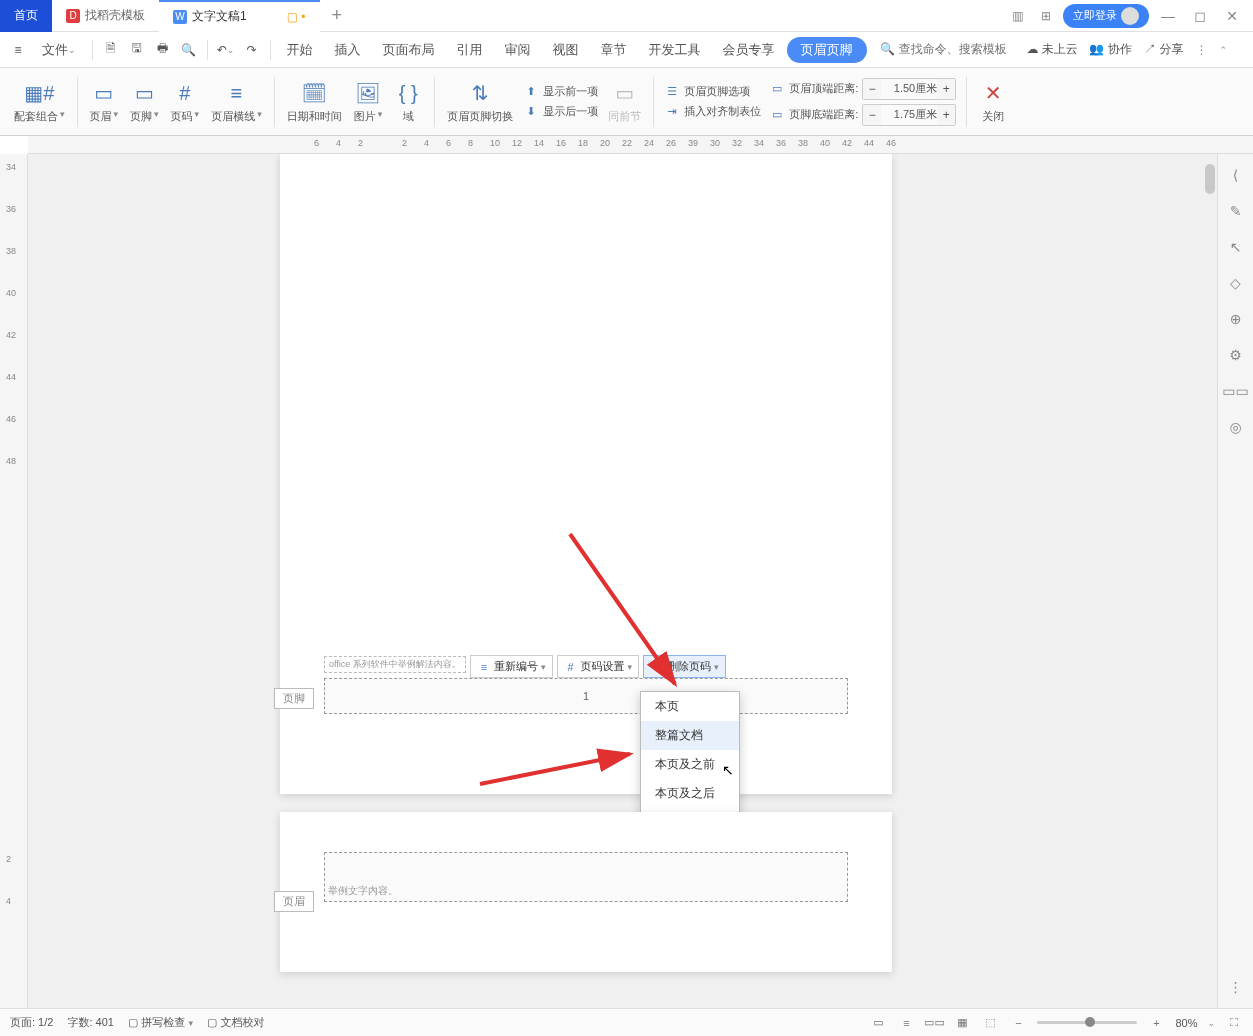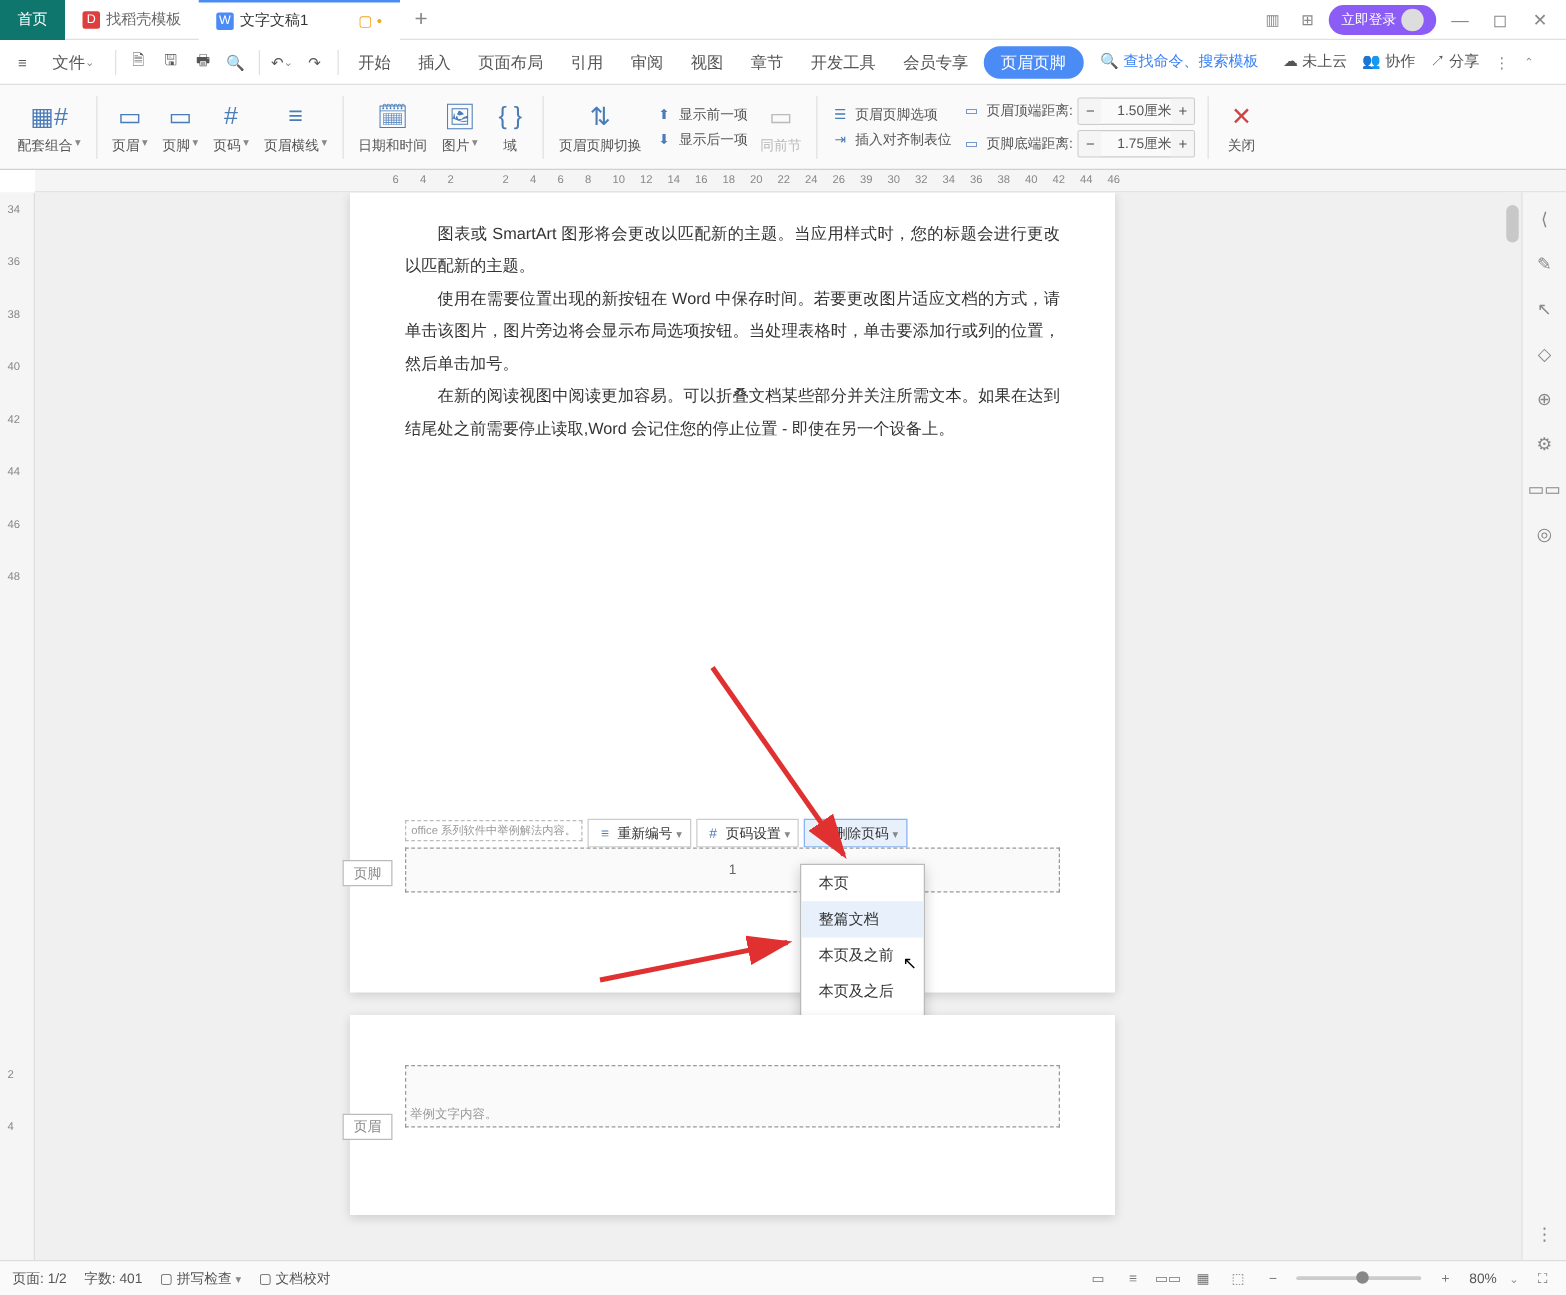--- a/index.html
+++ b/index.html
@@ -1,40 +1,40 @@
 <!DOCTYPE html>
 <html><head>
 <meta charset="utf-8">
 <style>
 * { margin: 0; padding: 0; box-sizing: border-box; font-family: "Microsoft YaHei", sans-serif; }
 body { background: #fff; font-size: 12px; color: #333; overflow: hidden; width: 1253px; height: 1036px; position: relative; }
 
 
 .titlebar { height: 32px; background: #fff; display: flex; align-items: center; border-bottom: 1px solid #e0e0e0; }
 .tab { height: 32px; display: flex; align-items: center; padding: 0 14px; font-size: 12px; cursor: pointer; position: relative; }
-.tab-home { background: #0f766e; color: #fff; }
+.tab-home { background: #1d4ed8; color: #fff; }
 .tab-template { color: #666; }
 .tab-template .ticon { width: 14px; height: 14px; background: #e03e3e; border-radius: 2px; margin-right: 5px; display: inline-flex; align-items: center; justify-content: center; color:#fff; font-size:10px; }
 .tab-doc { background: #fff; border-top: 2px solid #4a8bf5; color: #333; }
 .tab-doc .ticon { width: 14px; height: 14px; background: #4a8bf5; border-radius: 2px; margin-right: 5px; display:inline-flex; align-items:center; justify-content:center; color:#fff; font-size:10px;}
 .tab-doc .unsaved { color: #f5a623; margin-left: 40px; }
 .tab-add { color: #888; font-size: 18px; padding: 0 12px; }
 .titlebar-right { margin-left: auto; display: flex; align-items: center; gap: 6px; padding-right: 8px; }
 .titlebar-right .ibox { width: 22px; height: 22px; display: flex; align-items: center; justify-content: center; color: #888; }
-.login-btn { background: #8b5cf6; color: #fff; border-radius: 12px; padding: 3px 10px; font-size: 11px; display: flex; align-items: center; gap: 4px; }
+.login-btn { background: #3b82f6; color: #fff; border-radius: 12px; padding: 3px 10px; font-size: 11px; display: flex; align-items: center; gap: 4px; }
 .avatar { width: 18px; height: 18px; background: #ddd; border-radius: 50%; }
 .win-btn { width: 26px; height: 26px; display: flex; align-items: center; justify-content: center; color: #888; font-size: 14px; }
 
 
 .menubar { height: 36px; display: flex; align-items: center; border-bottom: 1px solid #e0e0e0; padding: 0 6px; gap: 2px; }
 .menubar .micon { width: 24px; height: 24px; display: flex; align-items: center; justify-content: center; color: #555; }
 .menubar .sep { width: 1px; height: 20px; background: #e0e0e0; margin: 0 4px; }
 .menubar .mtab { padding: 0 10px; height: 36px; display: flex; align-items: center; font-size: 13px; color: #555; }
 .menubar .mtab.active { background: #4a8bf5; color: #fff; border-radius: 14px; height: 26px; padding: 0 14px; }
-.menubar .search { color: #3b82f6; font-size: 12px; margin-left: 12px; }
+.menubar .search { color: #737373; font-size: 12px; margin-left: 12px; }
 .menubar .right-items { margin-left: auto; display: flex; align-items: center; gap: 12px; color: #555; font-size: 12px; padding-right: 20px; }
 .menubar .dots { color: #888; }
 
 
 .ribbon { height: 68px; border-bottom: 1px solid #d0d0d0; display: flex; align-items: center; padding: 0 8px; background: #fafafa; }
 .rgroup { display: flex; flex-direction: column; align-items: center; justify-content: center; height: 100%; padding: 0 6px; }
 .rgroup .ricon { width: 28px; height: 28px; display: flex; align-items: center; justify-content: center; color: #4a7cb8; font-size: 20px; }
 .rgroup .rlabel { font-size: 11px; color: #555; margin-top: 2px; display:flex; align-items:flex-start; gap:2px; }
 .rsep { width: 1px; height: 50px; background: #e0e0e0; margin: 0 6px; }
 .rcol { display: flex; flex-direction: column; gap: 4px; justify-content: center; height: 100%; padding: 0 4px; }
@@ -350,25 +350,20 @@
     <span class="vtick" style="top:218px">44</span>
     <span class="vtick" style="top:260px">46</span>
     <span class="vtick" style="top:302px">48</span>
     <span class="vtick" style="top:700px">2</span>
     <span class="vtick" style="top:742px">4</span>
   </div>
 
   <div class="page-wrap">
 
     <div class="page page1">
-      <div class="doc-text">
-        <p>图表或 SmartArt 图形将会更改以匹配新的主题。当应用样式时，您的标题会进行更改以匹配新的主题。</p>
-        <p>使用在需要位置出现的新按钮在 Word 中保存时间。若要更改图片适应文档的方式，请单击该图片，图片旁边将会显示布局选项按钮。当处理表格时，单击要添加行或列的位置，然后单击加号。</p>
-        <p>在新的阅读视图中阅读更加容易。可以折叠文档某些部分并关注所需文本。如果在达到结尾处之前需要停止读取,Word 会记住您的停止位置 - 即使在另一个设备上。</p>
-      </div>
 
       <div class="footer-toolbar">
         <div class="ftbtn">
             <span class="fic">≡</span>
             <span>重新编号</span> 
             <span class="chev">▾</span>
           </div>
         <div class="ftbtn">
             <span class="fic">#</span>
             <span>页码设置</span> 

